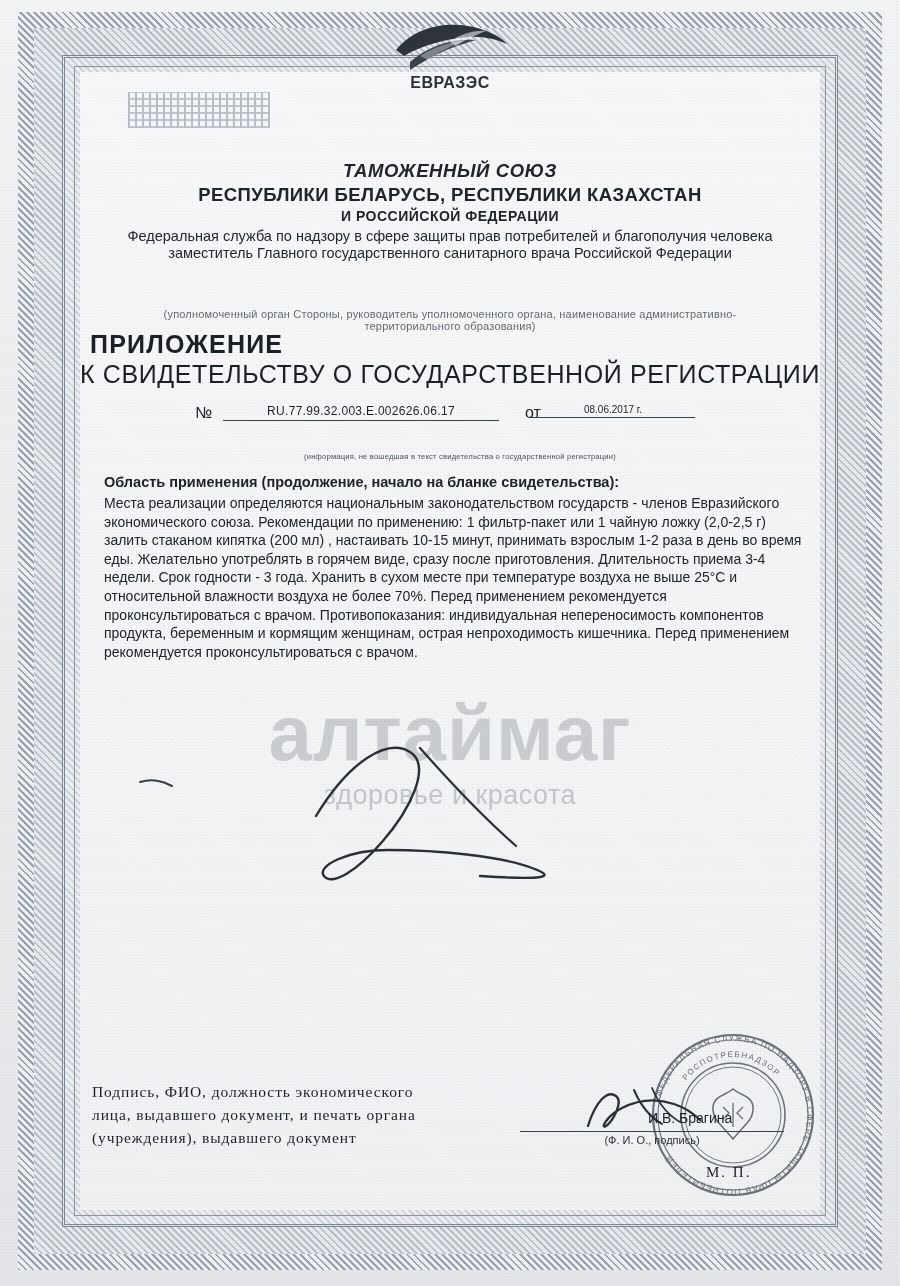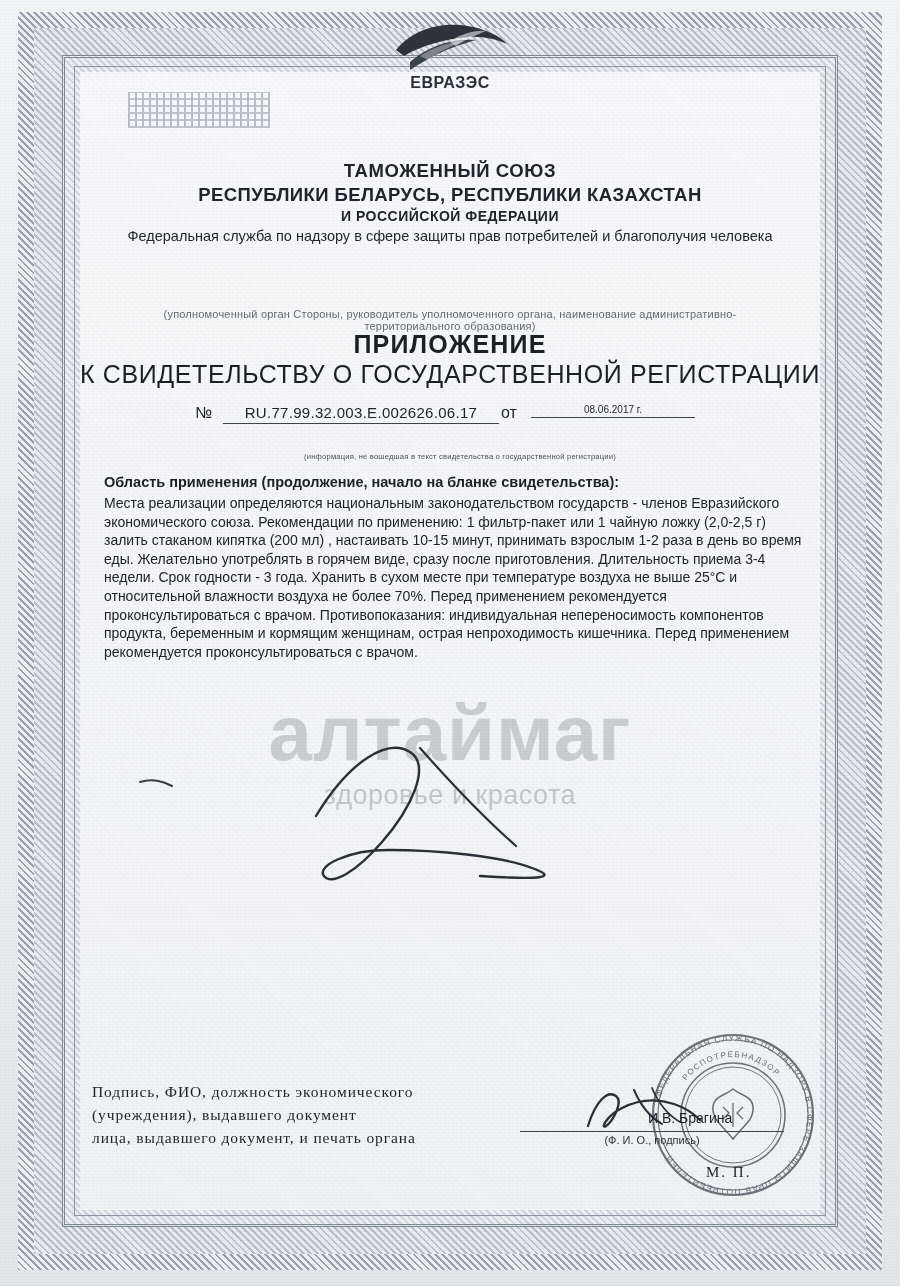--- a/index.html
+++ b/index.html
@@ -124,20 +124,21 @@
     left: 90px;
     width: 720px;
     text-align: center;
   }
   .hdr-l1 {
     top: 160px;
     font-size: 18.5px;
     font-weight: bold;
     letter-spacing: .6px;
     color: #20252b;
+    font-style: italic;
   }
   .hdr-l2 {
     top: 184px;
     font-size: 18.5px;
     font-weight: bold;
     letter-spacing: .4px;
     color: #20252b;
   }
   .hdr-l3 {
     top: 208px;
@@ -158,21 +159,20 @@
     font-size: 11px;
     letter-spacing: .2px;
     color: #4b5158;
     opacity: .85;
   }
 
   .title1 {
     position: absolute;
     left: 90px; top: 330px;
     width: 720px;
-    text-align: center;
     font-size: 25px;
     font-weight: bold;
     letter-spacing: 1.2px;
     color: #1b2026;
   }
   .title2 {
     position: absolute;
     left: 60px; top: 360px;
     width: 780px;
     text-align: center;
@@ -189,26 +189,26 @@
     width: 520px;
     height: 26px;
     font-size: 15px;
     color: #1d2228;
   }
   .num-label { position: absolute; left: 0; top: 2px; font-size: 16px; }
   .num-value {
     position: absolute; left: 28px; top: 2px;
     width: 276px;
     text-align: center;
-    font-size: 15px;
+    font-size: 12px;
     border-bottom: 1px solid #3c434a;
     padding-bottom: 2px;
     letter-spacing: .3px;
   }
-  .ot-label { position: absolute; left: 306px; top: 2px; font-size: 16px; }
+  .ot-label { position: absolute; left: 330px; top: 2px; font-size: 16px; }
   .ot-value {
     position: absolute; left: 336px; top: 2px;
     width: 164px;
     text-align: center;
     font-size: 10px;
     border-bottom: 1px solid #3c434a;
     padding-bottom: 2px;
   }
 
   .fineprint2 {
@@ -347,20 +347,21 @@
       <path d="M30 36 C44 27, 60 22, 74 21 C62 26, 48 32, 38 40 Z" fill="#ffffff" opacity=".35"></path>
     </svg>
     <div class="logo-text">ЕВРАЗЭС</div>
   </div>
 
   <div class="hdr hdr-l1">ТАМОЖЕННЫЙ СОЮЗ</div>
   <div class="hdr hdr-l2">РЕСПУБЛИКИ БЕЛАРУСЬ, РЕСПУБЛИКИ КАЗАХСТАН</div>
   <div class="hdr hdr-l3">И РОССИЙСКОЙ ФЕДЕРАЦИИ</div>
 
   <div class="hdr org1">Федеральная служба по надзору в сфере защиты прав потребителей и благополучия человека</div>
+  <div class="hdr org2">заместитель Главного государственного санитарного врача Российской Федерации</div>
 
   <div class="fineprint">(уполномоченный орган Стороны, руководитель уполномоченного органа, наименование административно-территориального образования)</div>
 
   <div class="title1">ПРИЛОЖЕНИЕ</div>
   <div class="title2">К СВИДЕТЕЛЬСТВУ О ГОСУДАРСТВЕННОЙ РЕГИСТРАЦИИ</div>
 
   <div class="numrow">
     <span class="num-label">№</span>
     <span class="num-value">RU.77.99.32.003.Е.002626.06.17</span>
     <span class="ot-label">от</span>
@@ -377,22 +378,22 @@
   </div>
 
   <svg class="scrawl" viewBox="0 0 520 230">
     <path d="M196 126 C230 70, 268 48, 290 62 C312 76, 290 120, 262 152 C236 182, 212 196, 204 186 C196 176, 228 160, 268 160 C318 160, 380 166, 412 178 C440 188, 420 190, 360 186" fill="none" stroke="#2b3036" stroke-width="2.4" stroke-linecap="round"></path>
     <path d="M300 58 C330 92, 362 126, 396 156" fill="none" stroke="#2b3036" stroke-width="2.2" stroke-linecap="round"></path>
     <path d="M20 92 C34 88, 44 92, 52 96" fill="none" stroke="#3a4047" stroke-width="2" stroke-linecap="round"></path>
   </svg>
 
   <div class="footer-text">
     <div>Подпись,  ФИО,  должность  экономического</div>
+    <div>лица, выдавшего документ, и печать органа</div>
     <div>(учреждения), выдавшего документ</div>
-    <div>лица, выдавшего документ, и печать органа</div>
   </div>
 
   <svg class="stamp" viewBox="0 0 186 186">
     <defs>
       <path id="arcOuter" d="M 93,93 m -74,0 a 74,74 0 1,1 148,0 a 74,74 0 1,1 -148,0"></path>
       <path id="arcInner" d="M 93,93 m -58,0 a 58,58 0 1,1 116,0 a 58,58 0 1,1 -116,0"></path>
     </defs>
     <circle cx="93" cy="93" r="80" fill="none" stroke="#4a5159" stroke-width="2.2"></circle>
     <circle cx="93" cy="93" r="75" fill="none" stroke="#4a5159" stroke-width="1.2"></circle>
     <circle cx="93" cy="93" r="52" fill="none" stroke="#4a5159" stroke-width="1.6"></circle>

